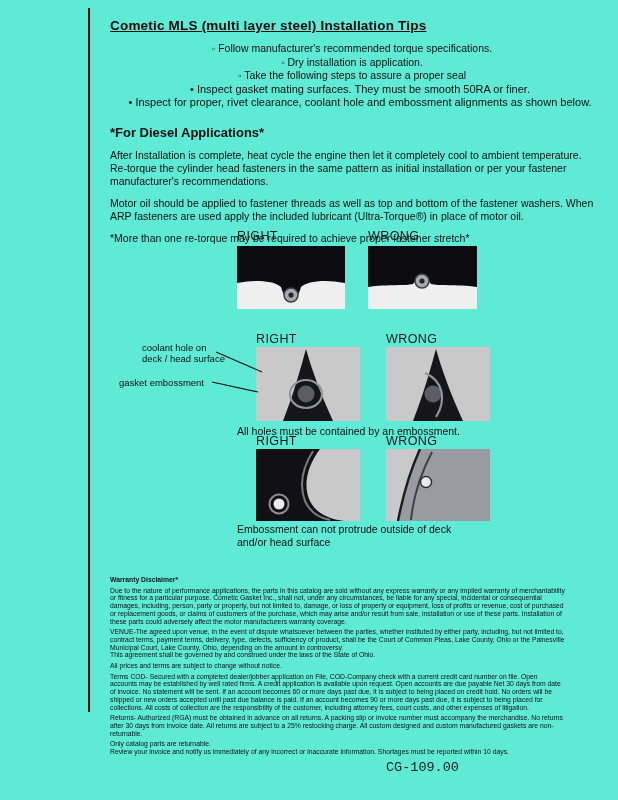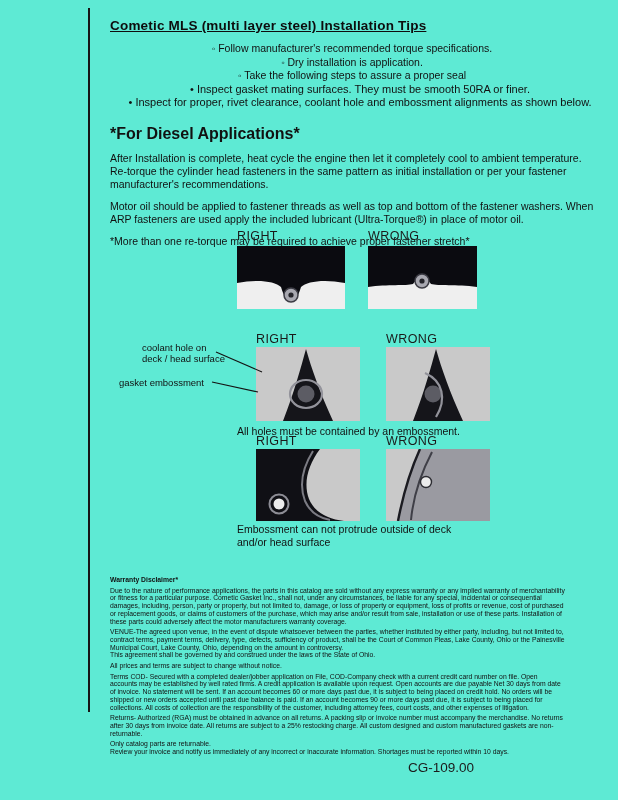--- a/index.html
+++ b/index.html
@@ -9,36 +9,36 @@
   .left-rule { position:absolute; left:88px; top:8px; width:2px; height:704px; background:#161616; }
 
   .top-text { position:absolute; left:110px; top:18px; width:484px; }
   .title { font-size:13.5px; font-weight:bold; text-decoration:underline; letter-spacing:0.2px; margin-bottom:9px; color:#0d0d0d; }
   .tips { list-style:none; font-size:10.5px; line-height:13.5px;text-align:center; }
   .tips > li { padding-left:11px; text-indent:-11px; }
   .tips > li::before { content:"◦ "; font-size:10px; }
   .subtips { list-style:none; margin-left:5px; text-indent:0; }
   .subtips > li { padding-left:10px; text-indent:-10px; font-size:11px; line-height:13.5px; }
   .subtips > li::before { content:"• "; }
-  .diesel-heading { font-size:16px; font-weight:bold; margin-top:15px; margin-bottom:9px; }
+  .diesel-heading { font-size:13px; font-weight:bold; margin-top:15px; margin-bottom:9px; }
   .para { font-size:10.5px; line-height:13px; margin-bottom:9px; width:488px; }
   .note { margin-top:0; }
 
   .dlabel { position:absolute; font-size:12.5px; letter-spacing:0.4px; color:#1a1a1a; }
   .dimg { position:absolute; line-height:0; }
   .dcaption { position:absolute; font-size:10.5px; line-height:12.5px; color:#111; }
   .callout { position:absolute; font-size:9.5px; line-height:11px; color:#111; }
   .callout-lines { position:absolute; left:0; top:0; pointer-events:none; }
 
   .disclaimer { position:absolute; left:110px; top:576px; width:456px; font-size:6.8px; line-height:7.7px; color:#111; }
   .disclaimer .dh { font-weight:bold; margin-bottom:3px; }
   .disclaimer p { margin:0 0 3px 0; }
   .disclaimer p.nogap { margin-bottom:0; }
 
-  .footer { position:absolute; left:408px; top:760px; font-size:13.5px; color:#1b1b1b; }
+  .footer { position:absolute; left:386px; top:760px; font-size:13.5px; color:#1b1b1b;font-family:Liberation Mono, monospace; }
 </style>
 </head>
 <body>
 
 <div class="page">
   <div class="left-rule"></div>
 
   <div class="top-text">
     <h1 class="title">Cometic MLS (multi layer steel) Installation Tips</h1>
     <ul class="tips">

